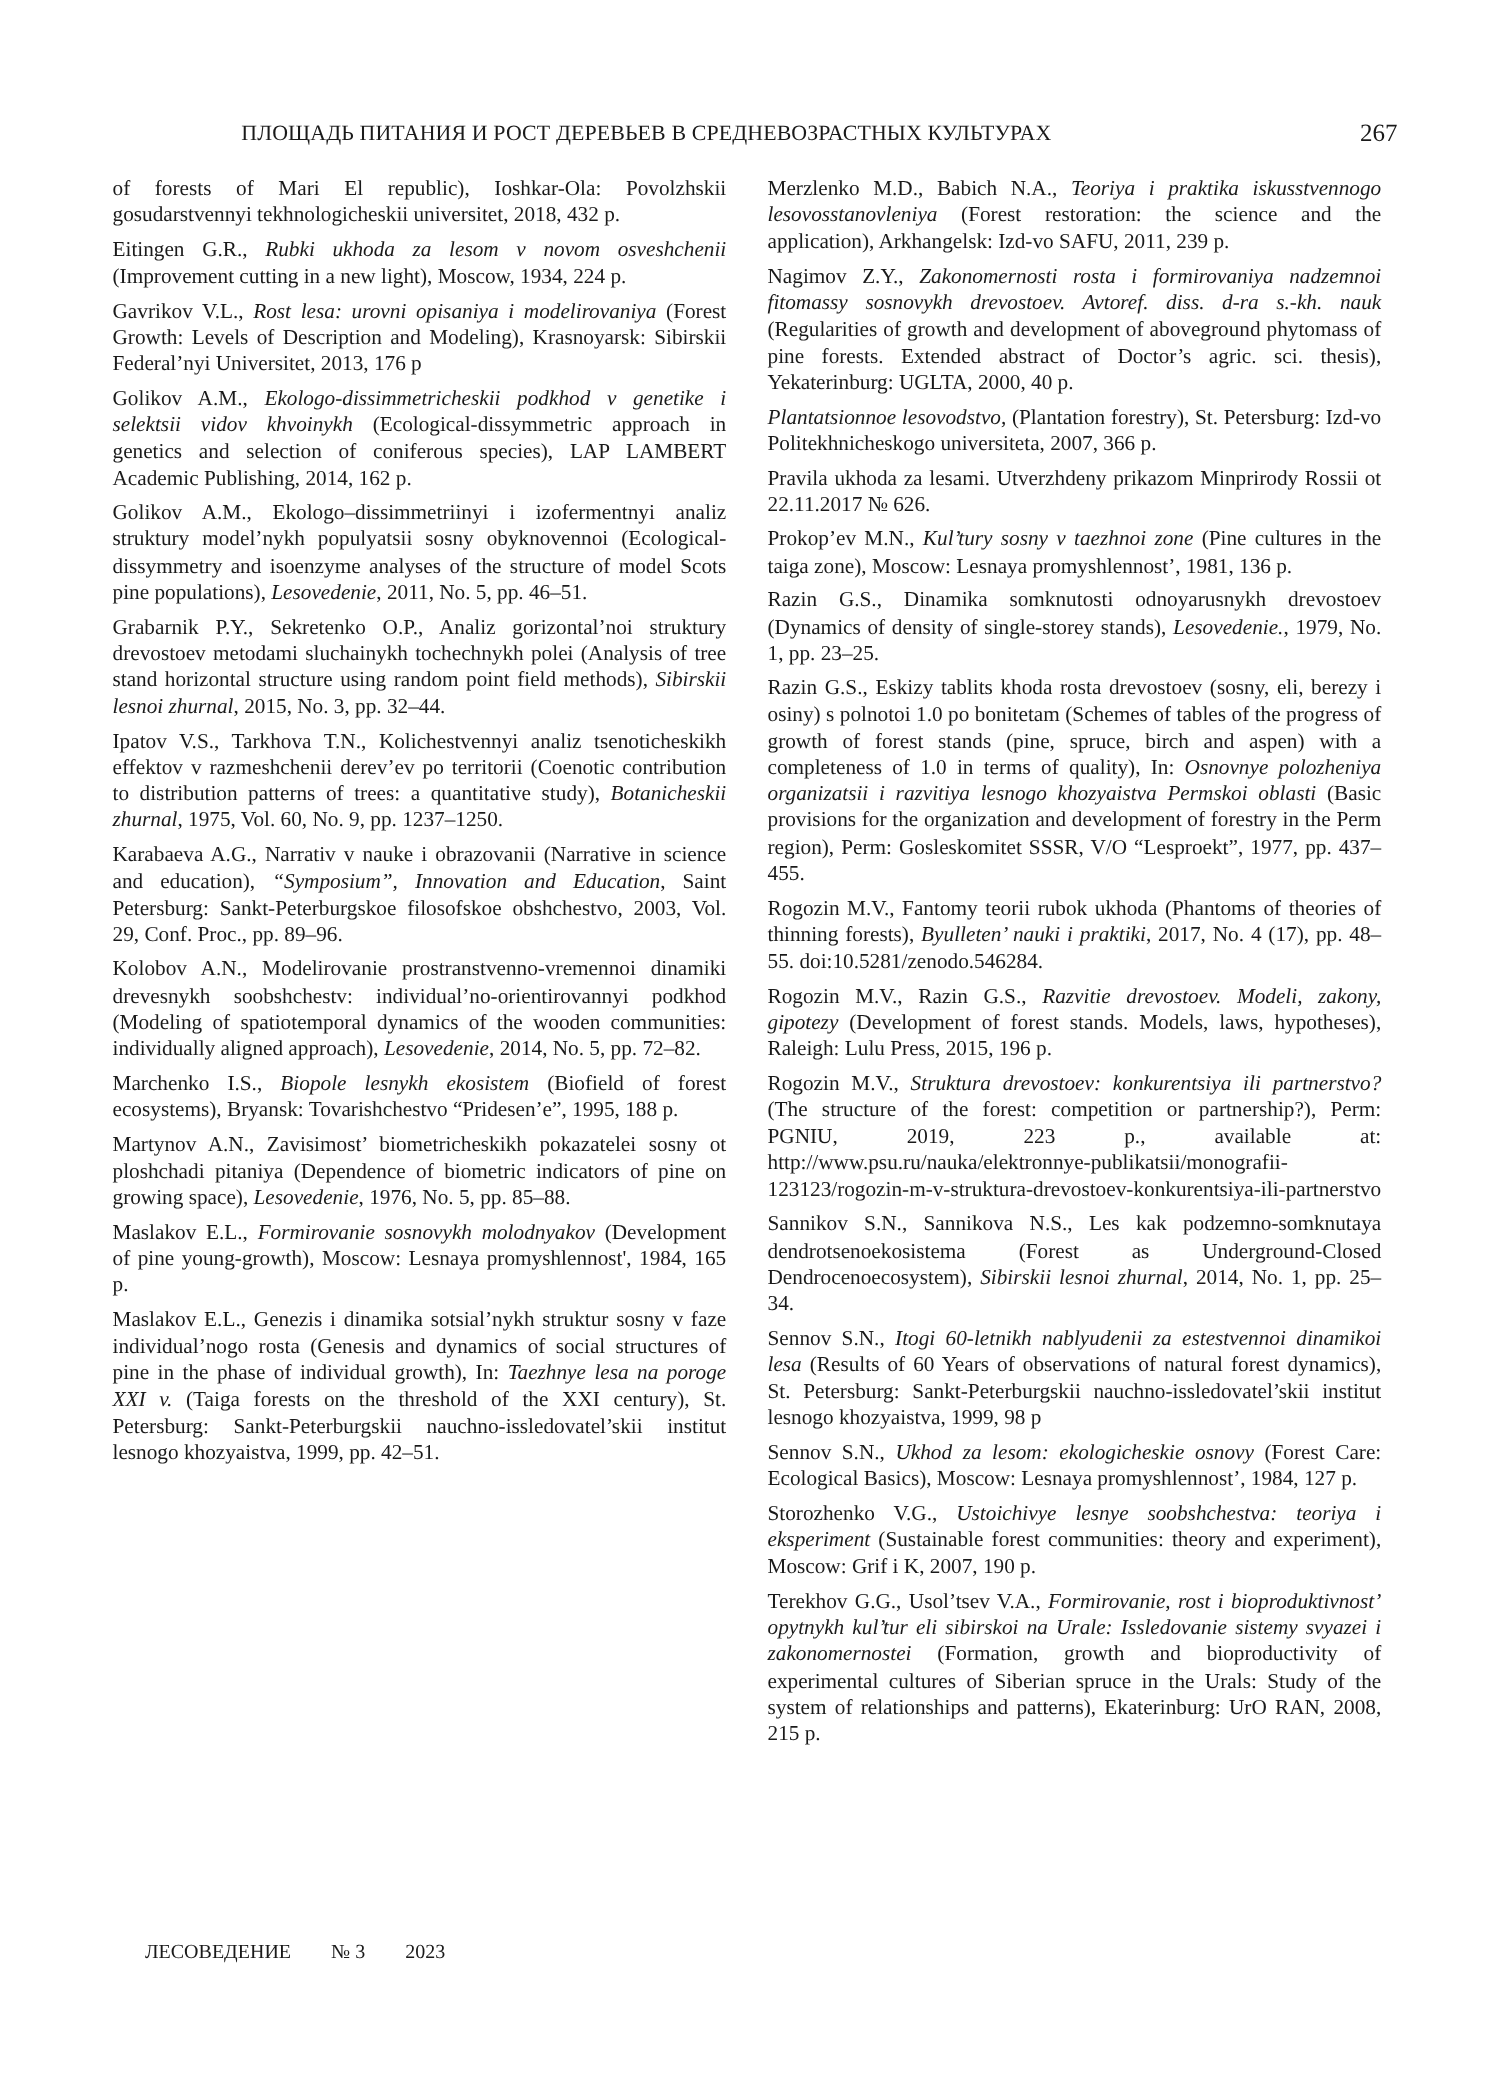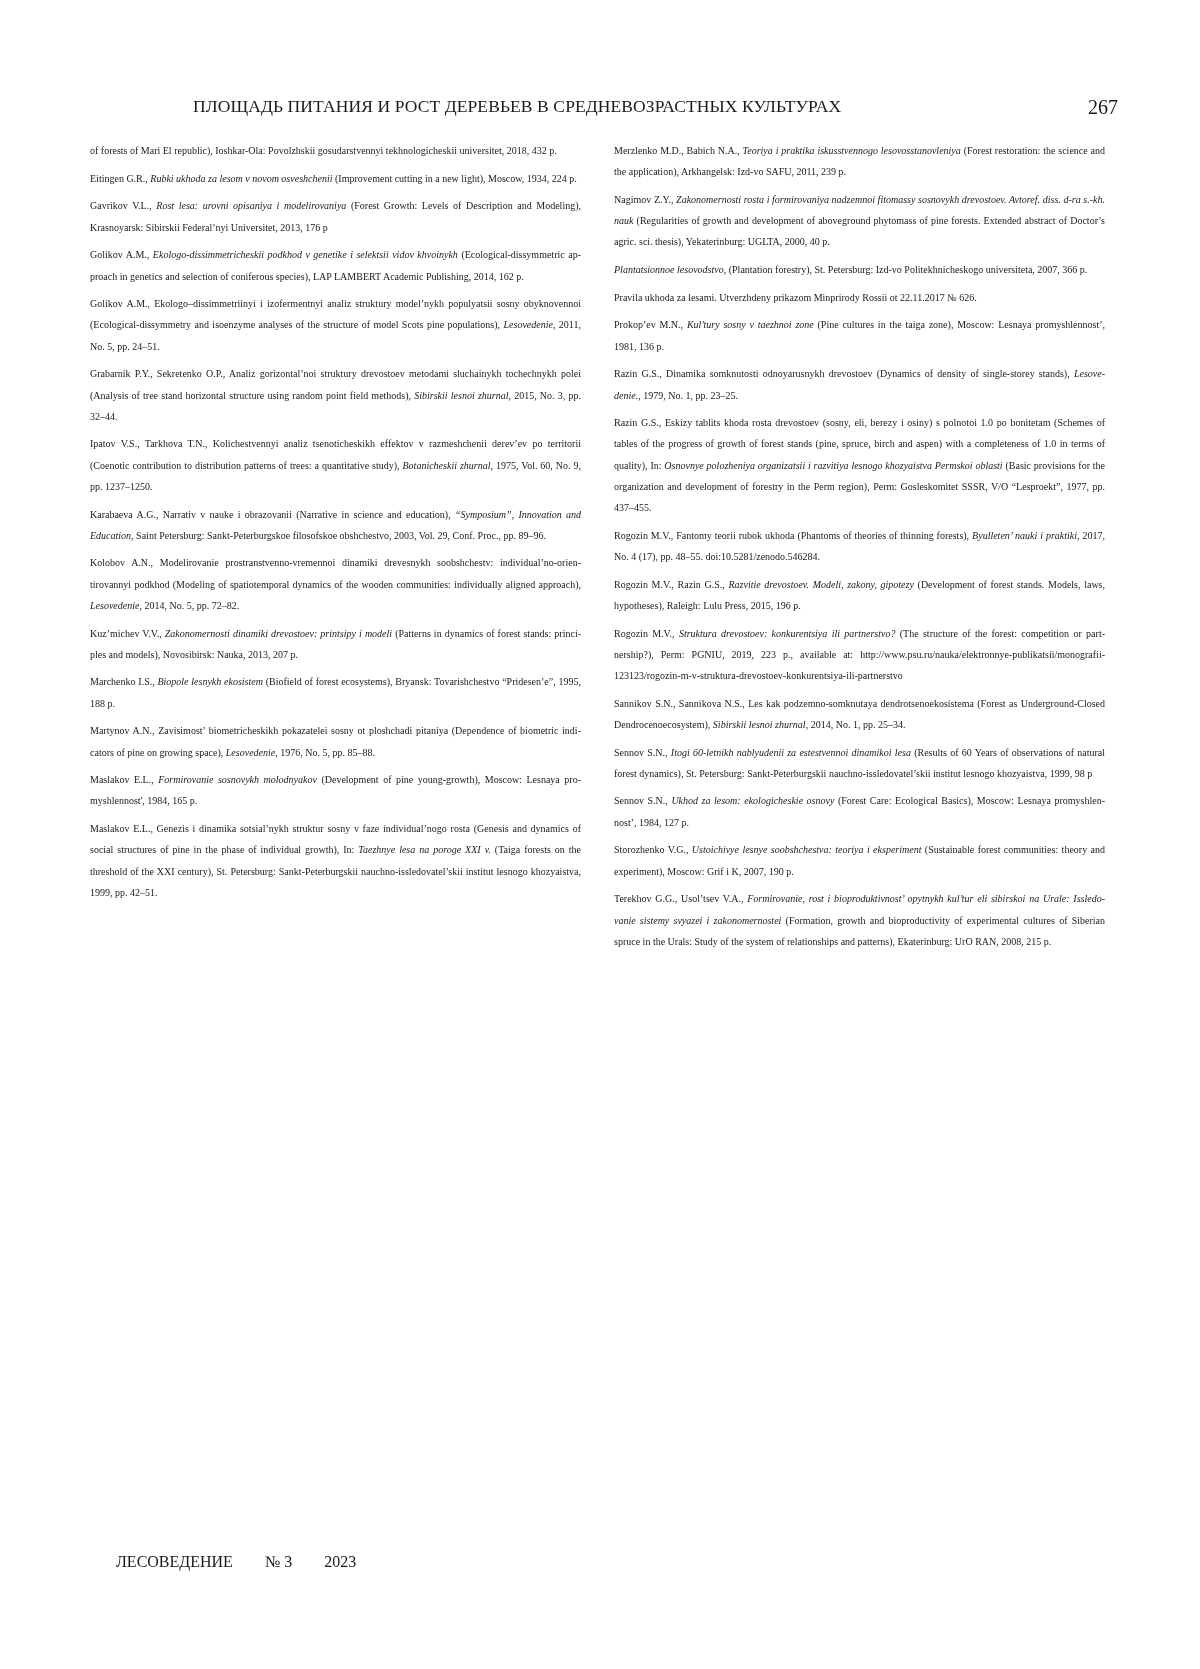--- a/index.html
+++ b/index.html
@@ -1,47 +1,46 @@
 <!DOCTYPE html>
 <html><head>
 <meta charset="utf-8">
 <style>
   html, body { margin: 0; padding: 0; background: #ffffff; }
   body { width: 1200px; height: 1669px; position: relative; overflow: hidden;
          font-family: "Liberation Serif", "DejaVu Serif", serif; color: #1a1a1a; }
   .running-head { position: absolute; top: 96px; left: 0; width: 996px; height: 24px; }
   .running-title { position: absolute; left: 193px; top: 0; font-size: 17.5px; letter-spacing: 0.1px; white-space: nowrap; }
   .page-number { position: absolute; left: 1088px; top: 0; font-size: 20px; }
-  .col { position: absolute; top: 140px; width: 491px; font-size: 10px; line-height: 21.2px; text-align: justify; hyphens: manual; }
+  .col { position: absolute; top: 140px; width: 491px; font-size: 17px; line-height: 21.2px; text-align: justify; hyphens: manual; }
   .col-left { left: 90px; }
   .col-right { left: 614px; }
   .ref { margin: 0 0 6.5px 0; }
   .ref em { font-style: italic; }
   .footer { position: absolute; top: 1553px; left: 116px; font-size: 16px; white-space: nowrap; }
   .footer span { margin-right: 28px; margin-top: 45px; }
 </style>
 </head>
 <body>
 
 <div class="running-head">
   <span class="running-title">ПЛОЩАДЬ ПИТАНИЯ И РОСТ ДЕРЕВЬЕВ В СРЕДНЕВОЗРАСТНЫХ КУЛЬТУРАХ</span>
   <span class="page-number">267</span>
 </div>
 
 <div class="col col-left">
     <p class="ref"><span>of forests of Mari El republic), Ioshkar-Ola: Povolzhskii gosudarstvennyi tekhnologicheskii universitet, 2018, 432 p.</span></p>
     <p class="ref"><span>Eitingen G.R., </span><em>Rubki ukhoda za lesom v novom osveshchenii</em><span> (Improvement cutting in a new light), Moscow, 1934, 224 p.</span></p>
     <p class="ref"><span>Gavrikov V.L., </span><em>Rost lesa: urovni opisaniya i modelirovaniya</em><span> (Forest Growth: Levels of Description and Modeling), Krasnoyarsk: Sibirskii Federal’nyi Universitet, 2013, 176 p</span></p>
     <p class="ref"><span>Golikov A.M., </span><em>Ekologo-dissimmetricheskii podkhod v gene­tike i selektsii vidov khvoinykh</em><span> (Ecological-dissymmetric ap­proach in genetics and selection of coniferous species), LAP LAMBERT Academic Publishing, 2014, 162 p.</span></p>
-    <p class="ref"><span>Golikov A.M., Ekologo–dissimmetriinyi i izofermentnyi analiz struktury model’nykh populyatsii sosny obyknoven­noi (Ecological-dissymmetry and isoenzyme analyses of the structure of model Scots pine populations), </span><em>Lesovede­nie</em><span>, 2011, No. 5, pp. 24–51.</span></p>
+    <p class="ref"><span>Golikov A.M., Ekologo–dissimmetriinyi i izofermentnyi analiz struktury model’nykh populyatsii sosny obyknoven­noi (Ecological-dissymmetry and isoenzyme analyses of the structure of model Scots pine populations), </span><em>Lesovede­nie</em><span>, 2011, No. 5, pp. 46–51.</span></p>
     <p class="ref"><span>Grabarnik P.Y., Sekretenko O.P., Analiz gorizontal’noi struktury drevostoev metodami sluchainykh tochechnykh polei (Analysis of tree stand horizontal structure using ran­dom point field methods), </span><em>Sibirskii lesnoi zhurnal</em><span>, 2015, No. 3, pp. 32–44.</span></p>
     <p class="ref"><span>Ipatov V.S., Tarkhova T.N., Kolichestvennyi analiz tseno­ticheskikh effektov v razmeshchenii derev’ev po territorii (Coenotic contribution to distribution patterns of trees: a quantitative study), </span><em>Botanicheskii zhurnal</em><span>, 1975, Vol. 60, No. 9, pp. 1237–1250.</span></p>
     <p class="ref"><span>Karabaeva A.G., Narrativ v nauke i obrazovanii (Narrative in science and education), </span><em>“Symposium”, Innovation and Education</em><span>, Saint Petersburg: Sankt-Peterburgskoe filosof­skoe obshchestvo, 2003, Vol. 29, Conf. Proc., pp. 89–96.</span></p>
     <p class="ref"><span>Kolobov A.N., Modelirovanie prostranstvenno-vremennoi dinamiki drevesnykh soobshchestv: individual’no-orien­tirovannyi podkhod (Modeling of spatiotemporal dynamics of the wooden communities: individually aligned ap­proach), </span><em>Lesovedenie</em><span>, 2014, No. 5, pp. 72–82.</span></p>
-    <p class="ref"><span>Kuz’michev V.V., </span><em>Zakonomernosti dinamiki drevostoev: prin­tsipy i modeli</em><span> (Patterns in dynamics of forest stands: princi­ples and models), Novosibirsk: Nauka, 2013, 207 p.</span></p>
     <p class="ref"><span>Marchenko I.S., </span><em>Biopole lesnykh ekosistem</em><span> (Biofield of for­est ecosystems), Bryansk: Tovarishchestvo “Pridesen’e”, 1995, 188 p.</span></p>
     <p class="ref"><span>Martynov A.N., Zavisimost’ biometricheskikh pokazatelei sosny ot ploshchadi pitaniya (Dependence of biometric indi­cators of pine on growing space), </span><em>Lesovedenie</em><span>, 1976, No. 5, pp. 85–88.</span></p>
     <p class="ref"><span>Maslakov E.L., </span><em>Formirovanie sosnovykh molodnyakov</em><span> (De­velopment of pine young-growth), Moscow: Lesnaya pro­myshlennost', 1984, 165 p.</span></p>
     <p class="ref"><span>Maslakov E.L., Genezis i dinamika sotsial’nykh struktur sosny v faze individual’nogo rosta (Genesis and dynamics of social structures of pine in the phase of individual growth), In: </span><em>Taezhnye lesa na poroge XXI v.</em><span> (Taiga forests on the threshold of the XXI century), St. Petersburg: Sankt-Peterburgskii nauchno-issledovatel’skii institut lesnogo khozyaistva, 1999, pp. 42–51.</span></p>
   </div>
 <div class="col col-right">
     <p class="ref"><span>Merzlenko M.D., Babich N.A., </span><em>Teoriya i praktika iskusst­vennogo lesovosstanovleniya</em><span> (Forest restoration: the science and the application), Arkhangelsk: Izd-vo SAFU, 2011, 239 p.</span></p>
     <p class="ref"><span>Nagimov Z.Y., </span><em>Zakonomernosti rosta i formirovaniya na­dzemnoi fitomassy sosnovykh drevostoev. Avtoref. diss. d-ra s.-kh. nauk</em><span> (Regularities of growth and development of abo­veground phytomass of pine forests. Extended abstract of Doctor’s agric. sci. thesis), Yekaterinburg: UGLTA, 2000, 40 p.</span></p>
     <p class="ref"><em>Plantatsionnoe lesovodstvo,</em><span> (Plantation forestry), St. Peters­burg: Izd-vo Politekhnicheskogo universiteta, 2007, 366 p.</span></p>
     <p class="ref"><span>Pravila ukhoda za lesami. Utverzhdeny prikazom Min­prirody Rossii ot 22.11.2017 № 626.</span></p>

